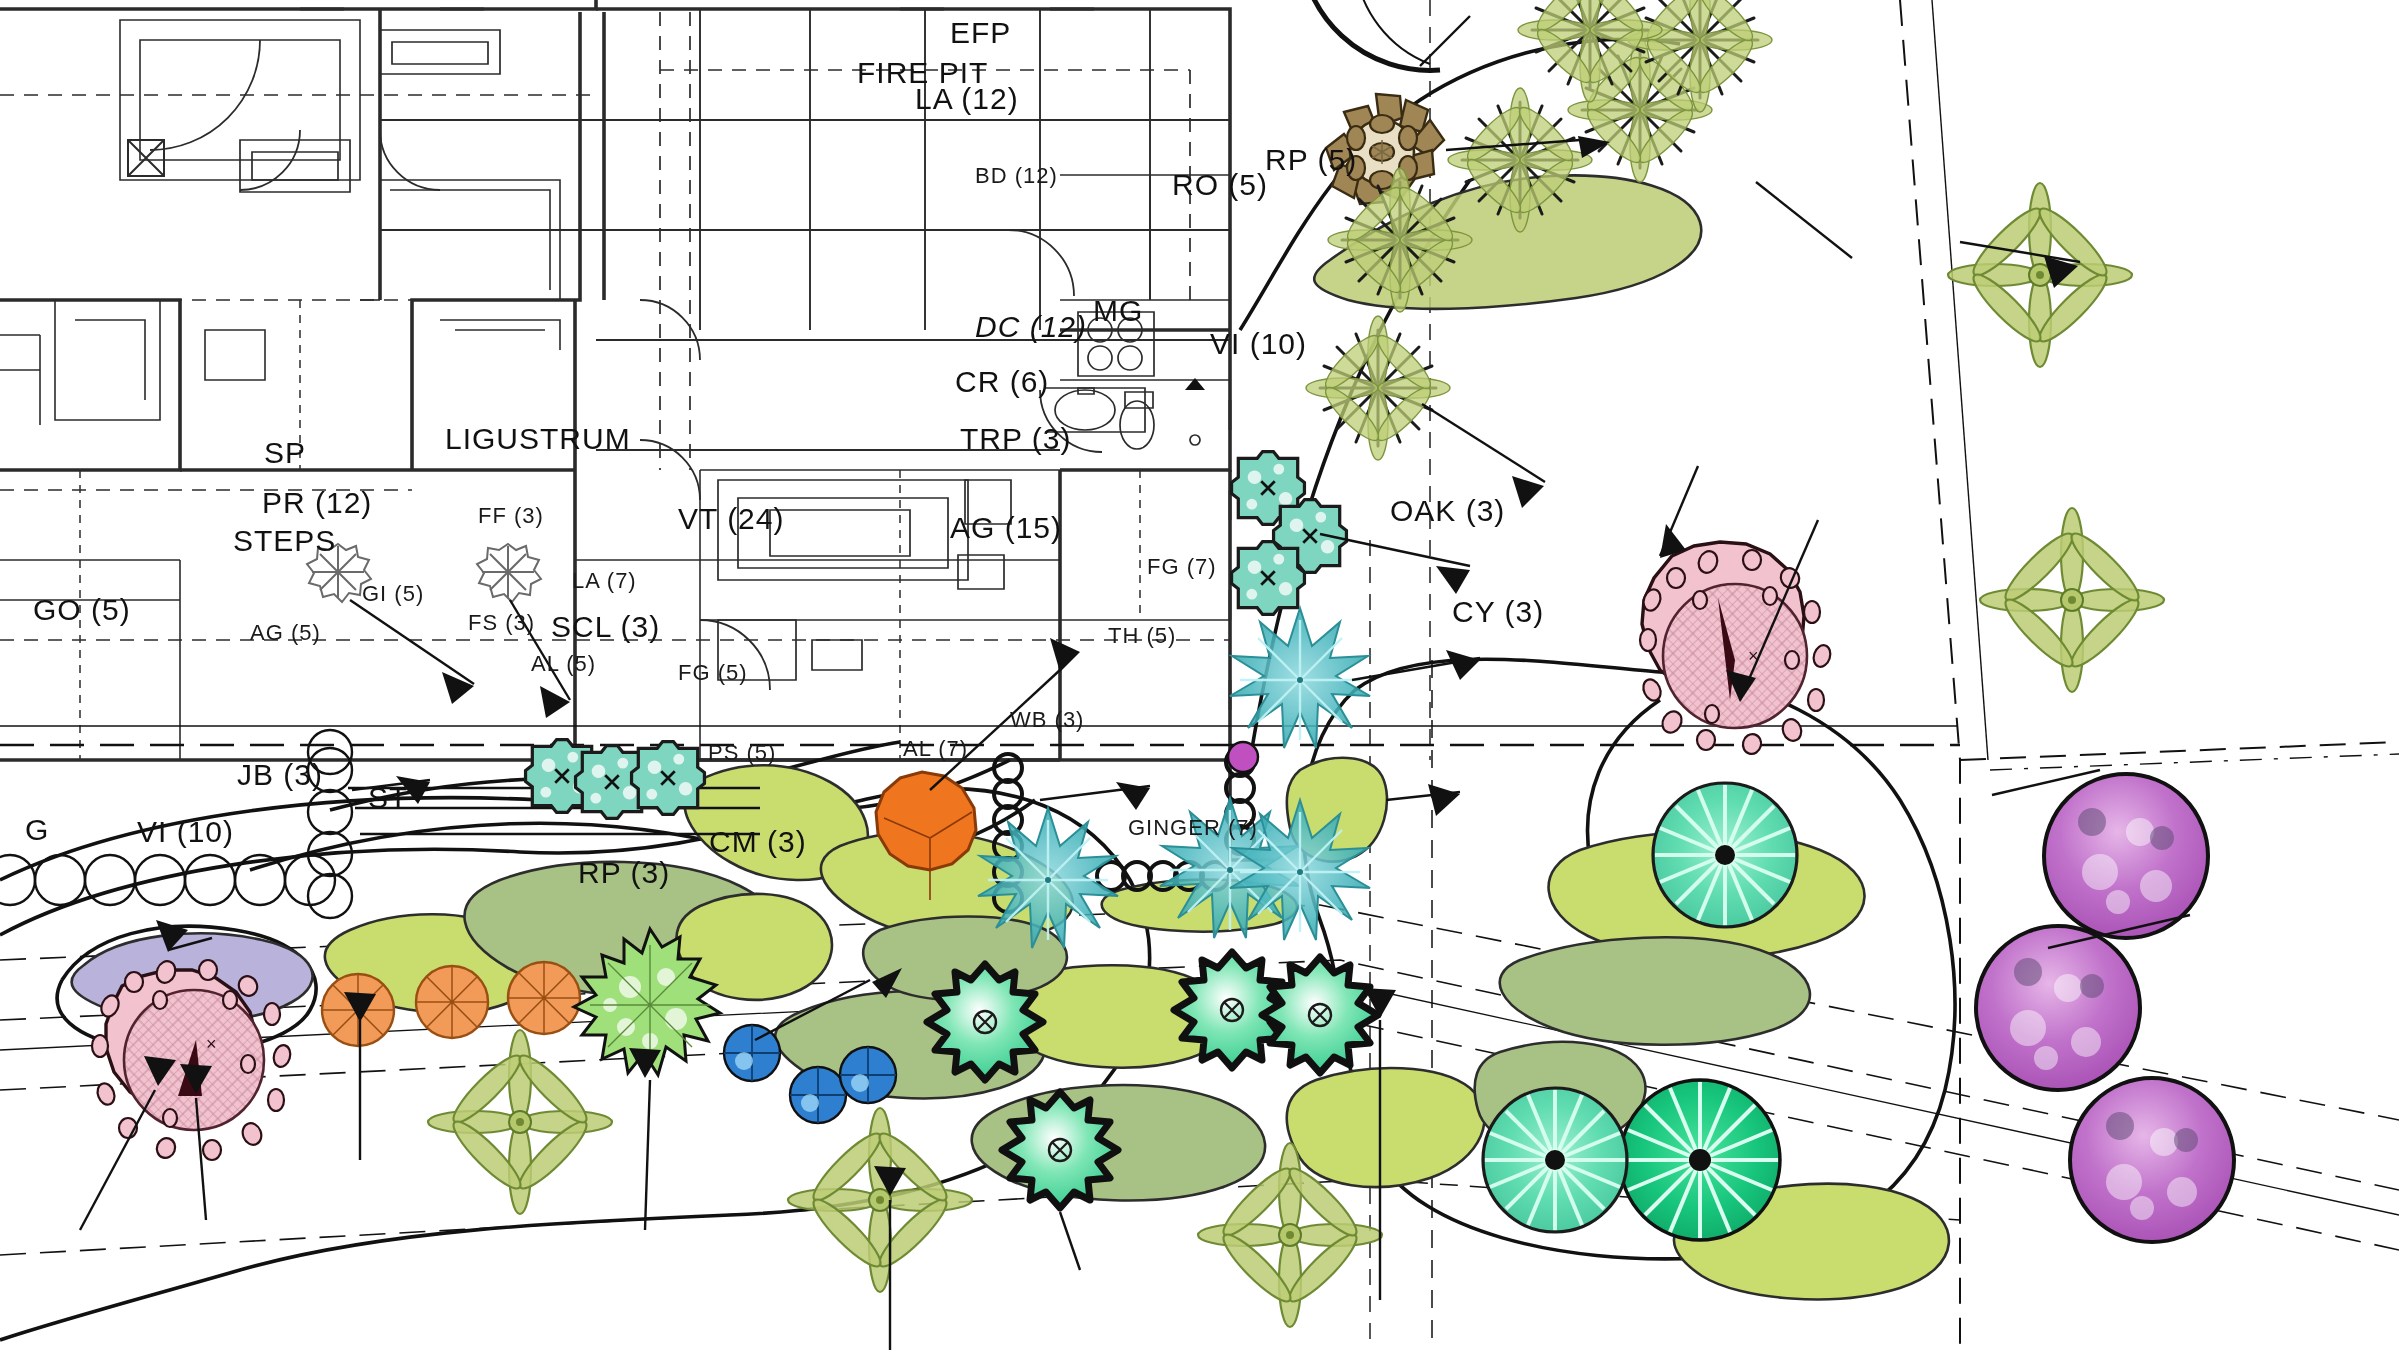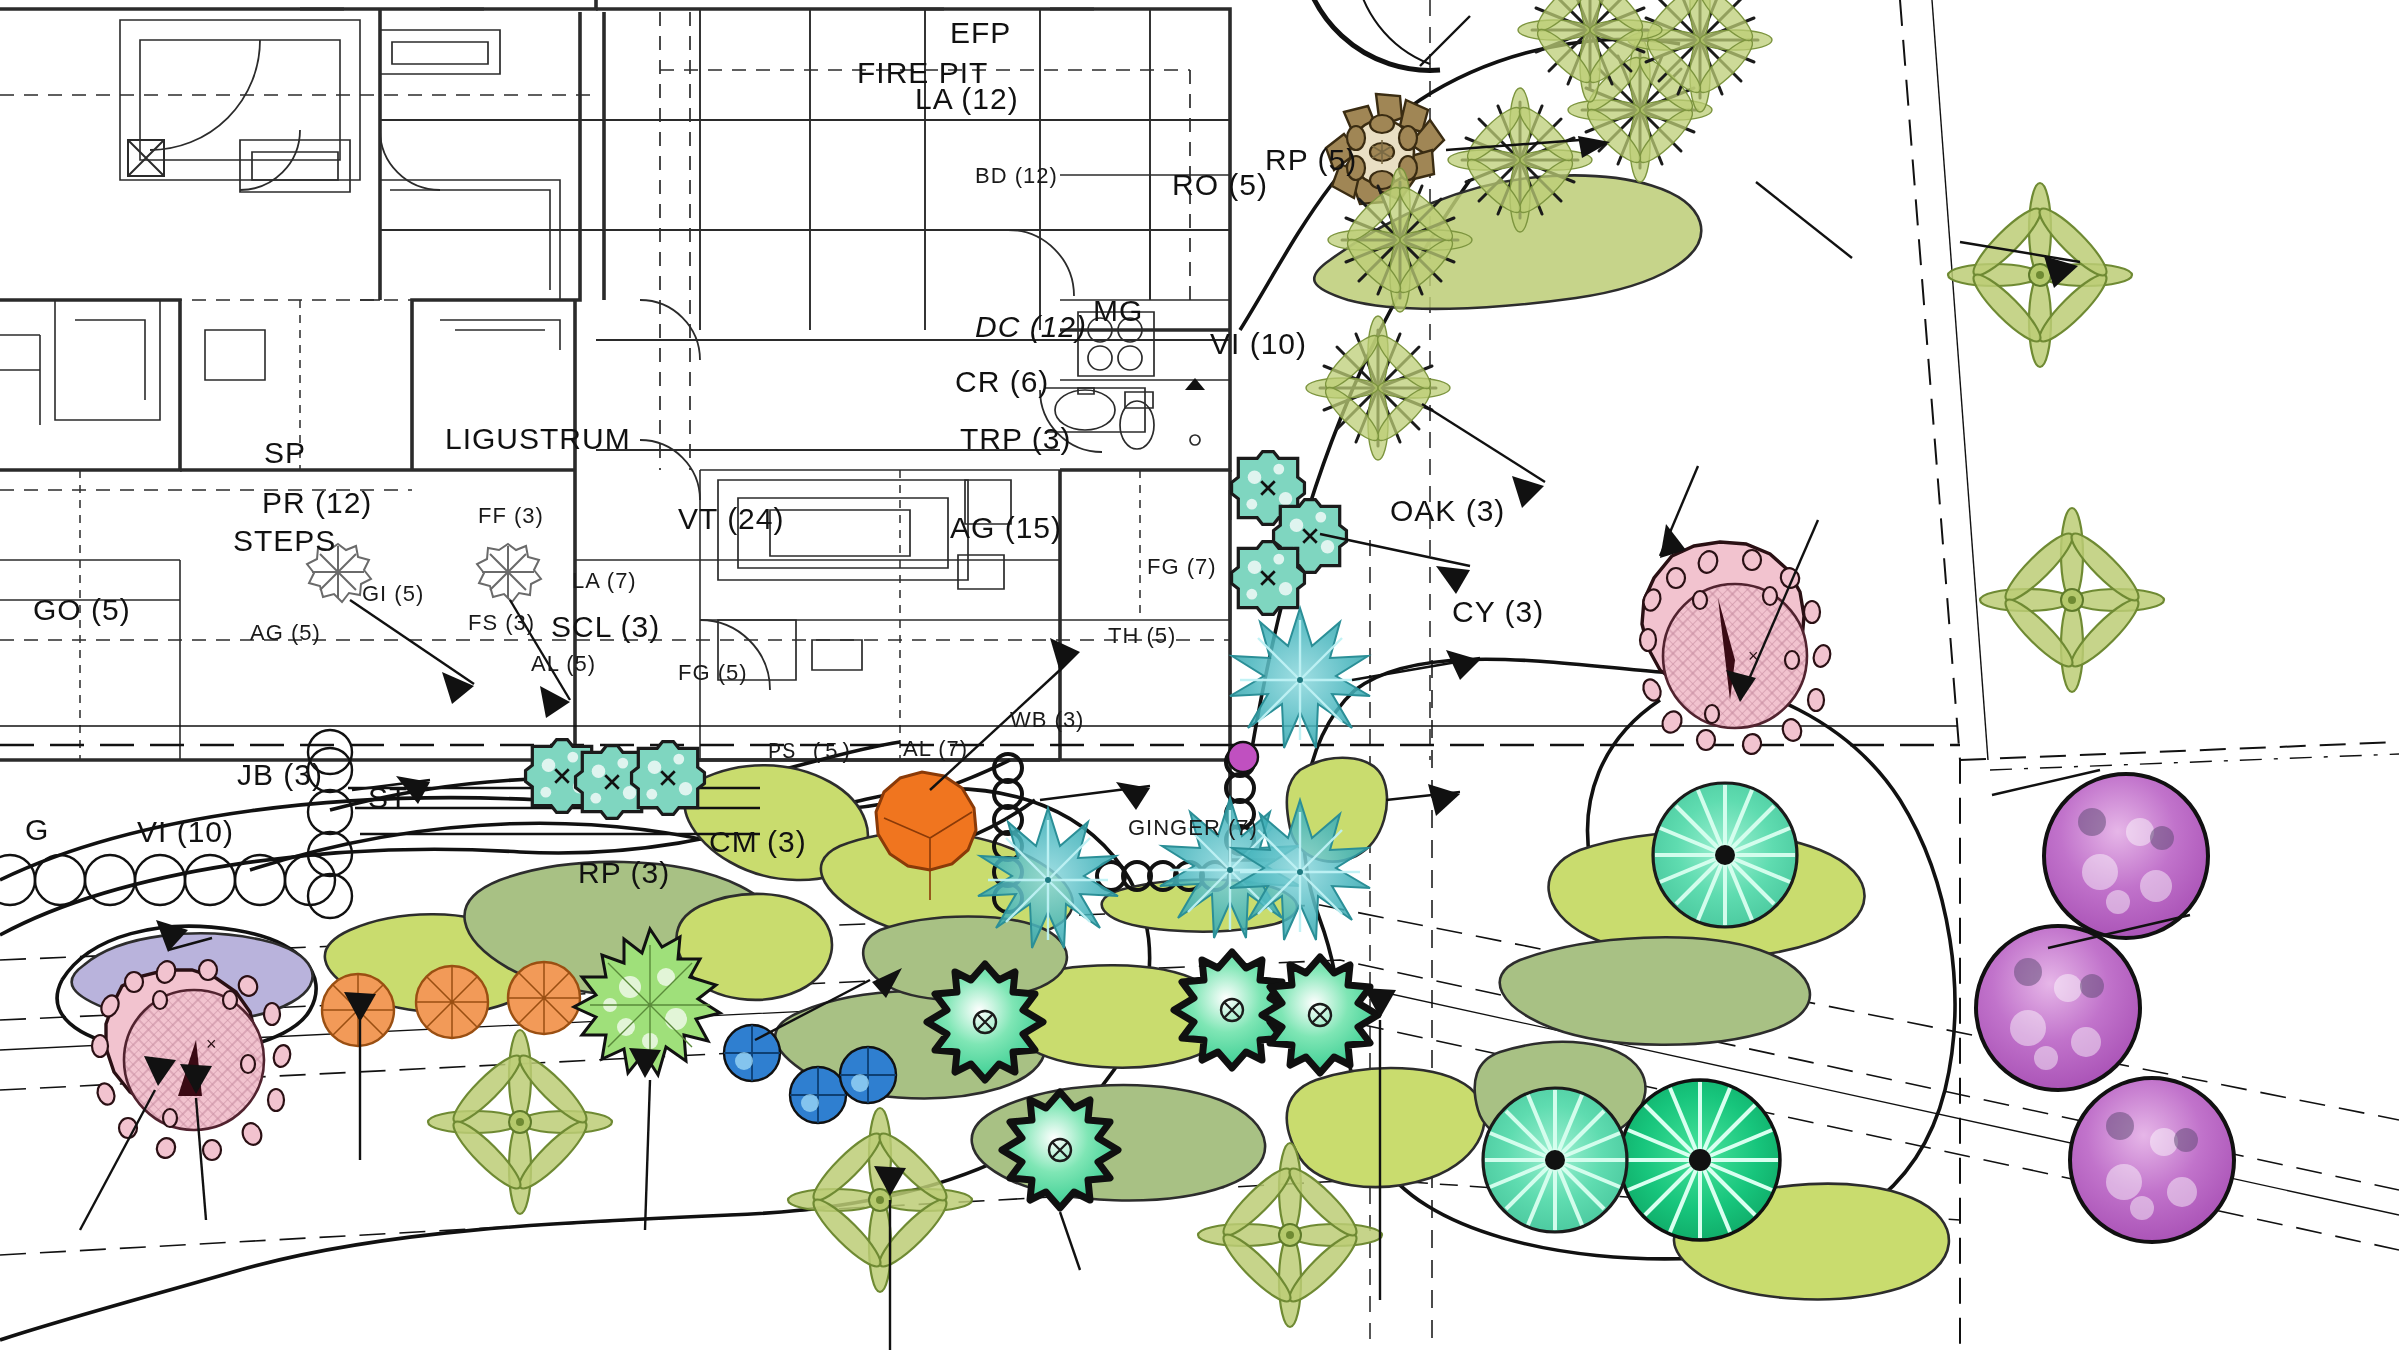--- a/index.html
+++ b/index.html
@@ -787,21 +787,21 @@
 <div class="lbl lbl-out" style="left:33px;top:595px;">GO (5)</div>
 <div class="lbl lbl-out" style="left:551px;top:612px;">SCL (3)</div>
 <div class="lbl lbl-in" style="left:468px;top:612px;">FS (3)</div>
 <div class="lbl lbl-out" style="left:1452px;top:597px;">CY (3)</div>
 <div class="lbl lbl-in" style="left:1108px;top:625px;">TH (5)</div>
 <div class="lbl lbl-in" style="left:250px;top:622px;">AG (5)</div>
 <div class="lbl lbl-in" style="left:531px;top:653px;">AL (5)</div>
 <div class="lbl lbl-in" style="left:678px;top:662px;">FG (5)</div>
 <div class="lbl lbl-in" style="left:1010px;top:709px;">WB (3)</div>
 <div class="lbl lbl-in" style="left:903px;top:738px;">AL (7)</div>
-<div class="lbl lbl-in" style="left:768px;top:742px;font-family:Liberation Mono, monospace;">PS (5)</div>
+<div class="lbl lbl-in" style="left:708px;top:742px;">PS (5)</div>
 <div class="lbl lbl-out" style="left:237px;top:760px;">JB (3)</div>
 <div class="lbl lbl-out" style="left:368px;top:783px;">ST</div>
 <div class="lbl lbl-out" style="left:25px;top:815px;">G</div>
 <div class="lbl lbl-out" style="left:137px;top:817px;">VI (10)</div>
 <div class="lbl lbl-in" style="left:1128px;top:817px;">GINGER (7)</div>
 <div class="lbl lbl-out" style="left:709px;top:827px;">CM (3)</div>
 <div class="lbl lbl-out" style="left:578px;top:858px;">RP (3)</div>
 
 </div>
 

